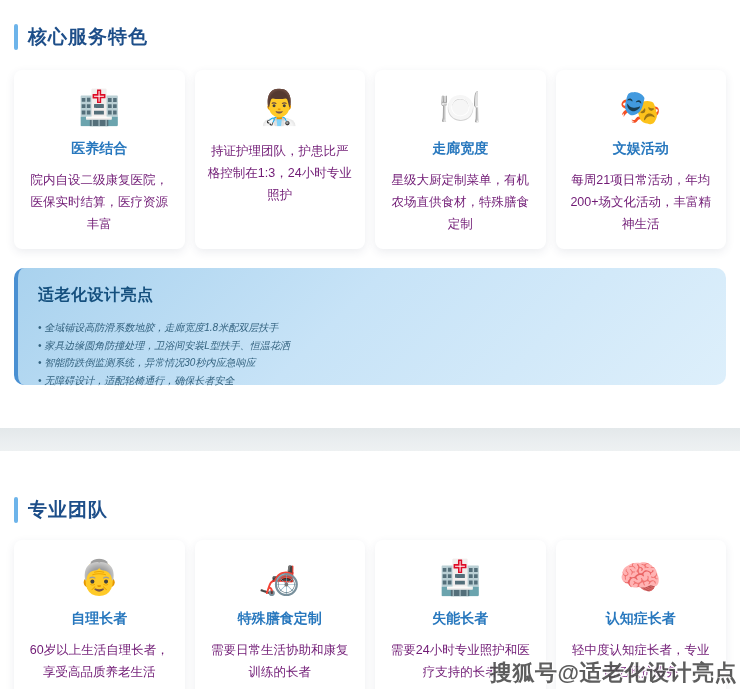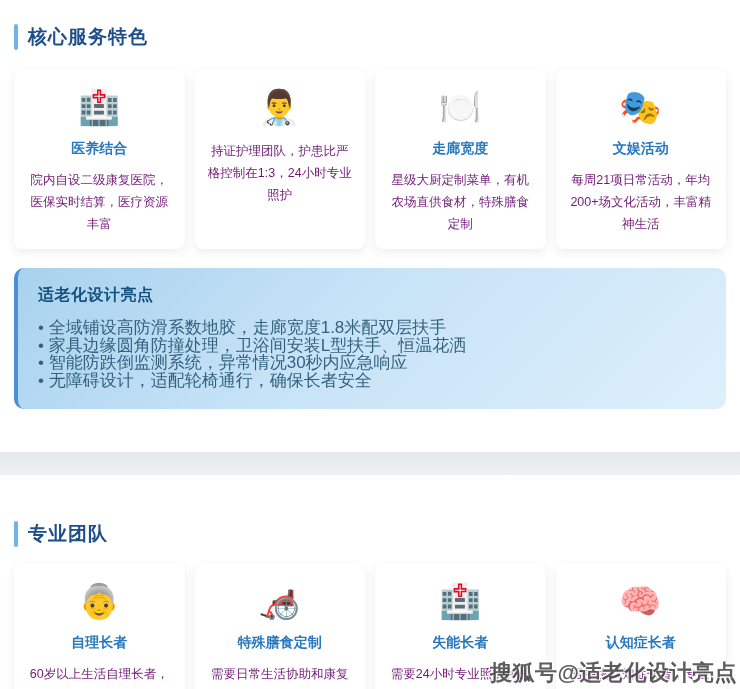--- a/index.html
+++ b/index.html
@@ -67,34 +67,35 @@
     line-height: 22px;
     color: #701a75;
   }
   
   .highlight {
     margin: 19px 14px 0;
     border-radius: 10px;
     border-left: 4px solid #4a90d2;
     background: linear-gradient(135deg, #a9d2ee 0%, #c7e3f7 45%, #ddeffb 100%);
     padding: 17px 20px 16px;
-    height: 141px;
+    height: 117px;
   }
   .highlight .hl-title {
     font-size: 16px;
     font-weight: 700;
     color: #15507e;
     margin-bottom: 13px;
     letter-spacing: 0.5px;
   }
   .highlight ul { list-style: none; }
   .highlight li {
-    font-size: 17px;
+    font-size: 10px;
     line-height: 17.5px;
     color: #33627f;
+    font-style: italic;
   }
   .highlight li::before { content: "• "; }
   
   .band {
     margin-top: 43px;
     height: 23px;
     width: 100%;
     background: linear-gradient(180deg, #e3e8ea 0%, #eaeef0 60%, #eef1f2 100%);
   }
   .sec2 { margin-top: 44px; }

